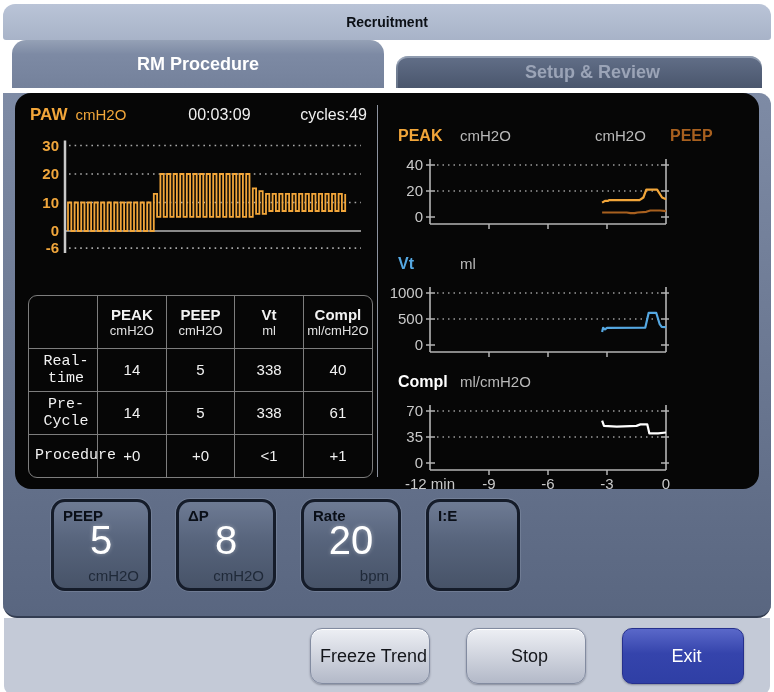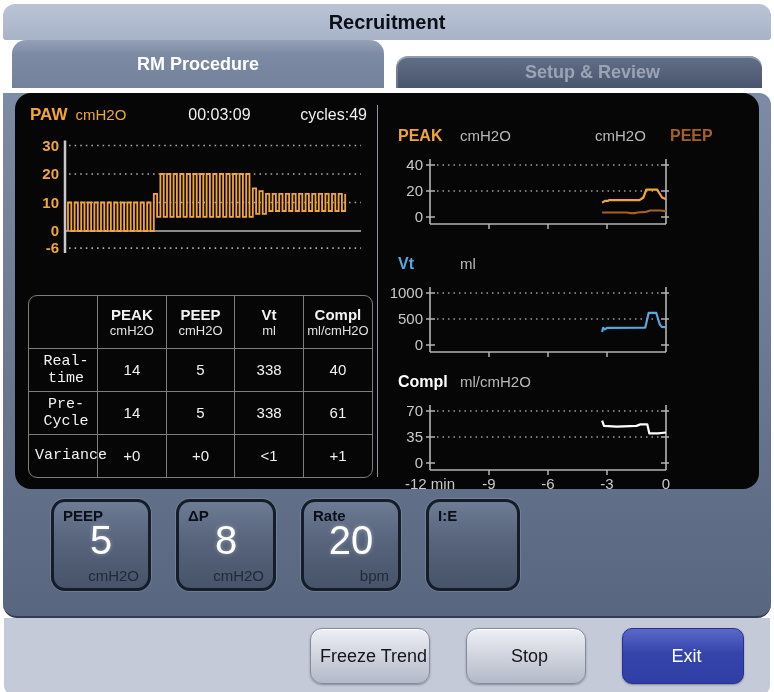--- a/index.html
+++ b/index.html
@@ -2,21 +2,21 @@
 <html><head>
 <meta charset="utf-8">
 <style>
   * { margin:0; padding:0; box-sizing:border-box; }
   body { background:#ffffff; font-family:"Liberation Sans", sans-serif; }
   .page { width:774px; height:692px; background:#ffffff; padding:4px 3px 3px 3px; position:relative; }
 
   
   .titlebar { height:36px; background:linear-gradient(#bac4d7,#a8b3c8); border-radius:12px 12px 3px 3px;
     display:flex; align-items:center; justify-content:center; }
-  .titlebar span { font-size:20px; font-weight:bold; color:#0c1016; }
+  .titlebar span { font-size:14px; font-weight:bold; color:#0c1016; }
 
   
   .tabs { height:48px; display:flex; padding:0 9px;justify-content:flex-end; }
   .tab { display:flex; align-items:center; justify-content:center; font-size:18px; font-weight:bold; cursor:pointer; }
   .tab-active { width:372px; background:linear-gradient(#95a1b6 0%, #7d8aa4 30%, #74819b 100%);
     border-radius:14px 14px 0 0; color:#ffffff; }
   .tab-inactive { flex:1; margin:16px 0 0 12px; background:linear-gradient(#626f88,#4a566d);
     border-radius:12px 12px 0 0; color:#9ba4b7;
     box-shadow:inset 0 2px 0 rgba(200,210,225,.45), inset 2px 0 0 rgba(200,210,225,.25);padding-left:27px; }
 
@@ -158,21 +158,21 @@
                 <td>40</td>
               </tr>
               <tr>
                 <th>Pre-Cycle</th>
                 <td>14</td>
                 <td>5</td>
                 <td>338</td>
                 <td>61</td>
               </tr>
               <tr>
-                <th>Variance</th>
+                <th>Procedure</th>
                 <td>+0</td>
                 <td>+0</td>
                 <td>&lt;1</td>
                 <td>+1</td>
               </tr>
             </tbody>
           </table>
         </div>
       </div>
 

